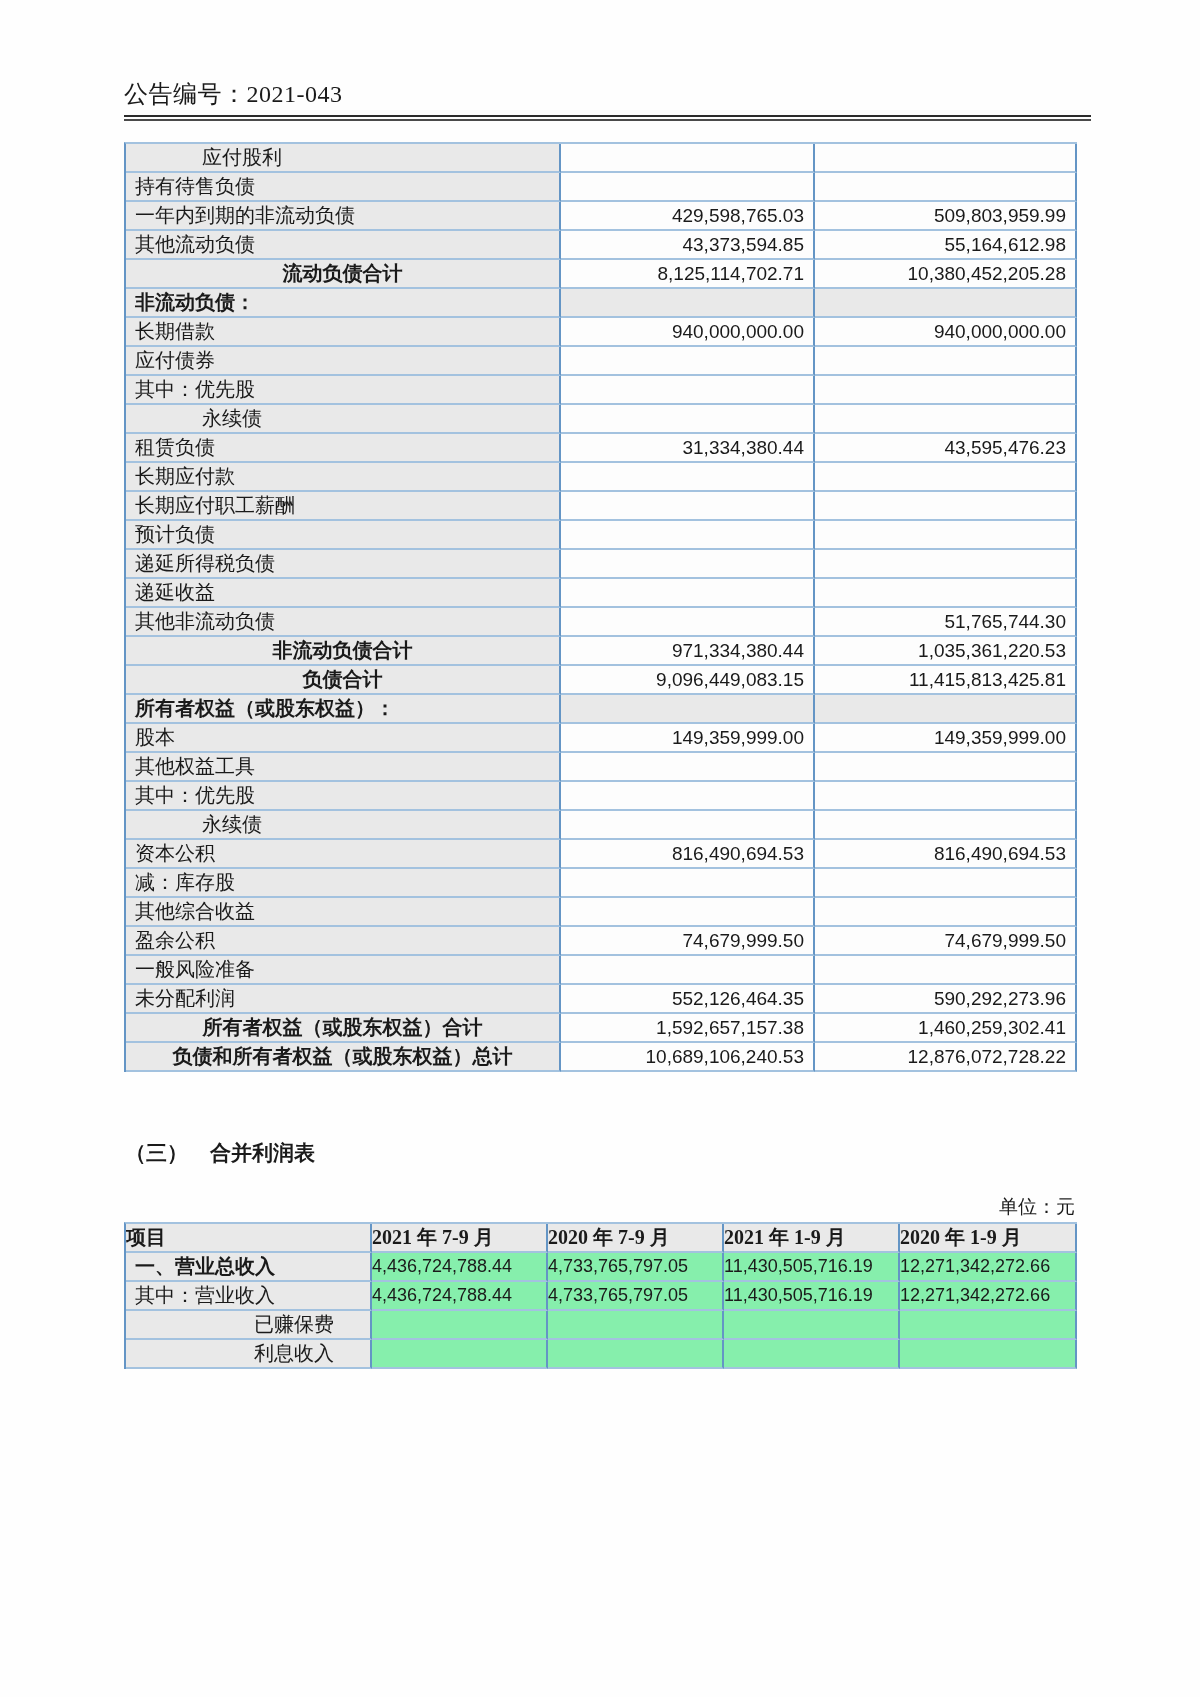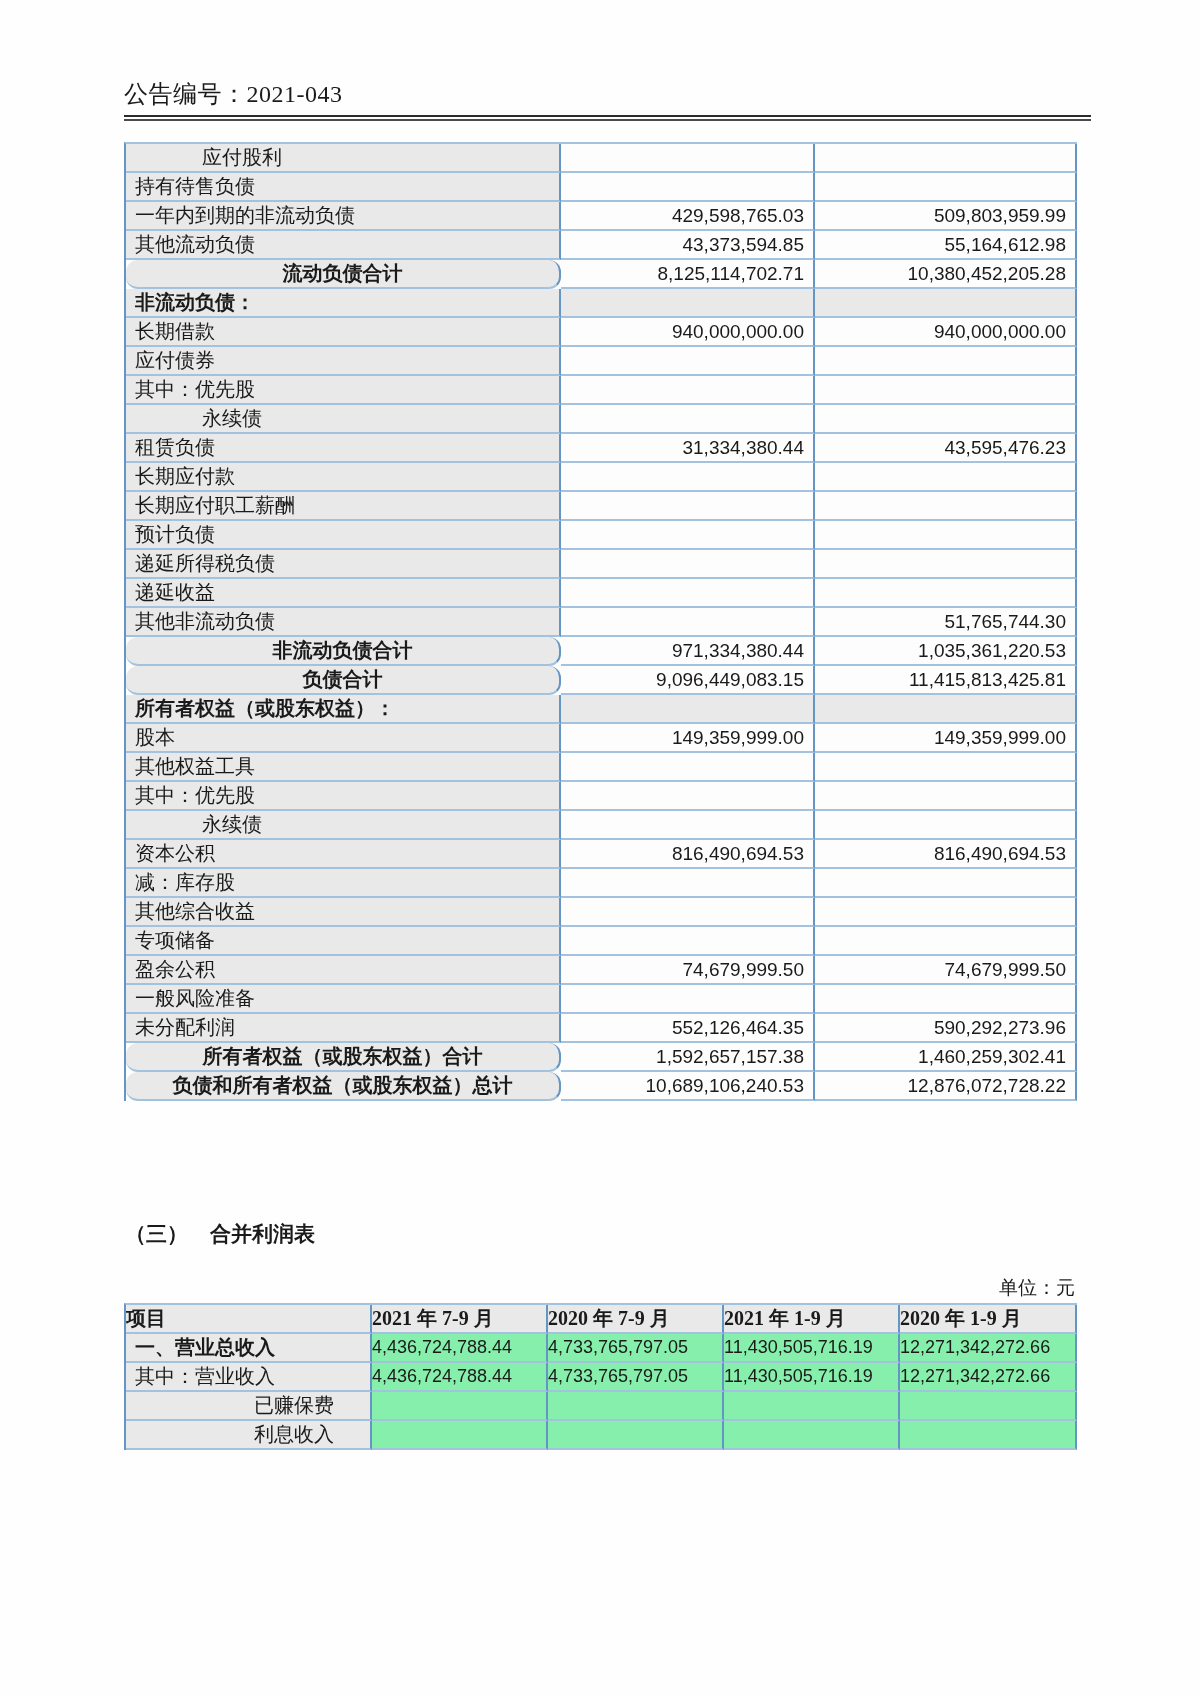--- a/index.html
+++ b/index.html
@@ -40,26 +40,26 @@
   
   .balance{margin-top:21px;}
   .label-cell{
     background:var(--gray);font-size:20px;padding-left:9px;text-align:left;
   }
   .num-cell{
     background:#fdfdfd;text-align:right;padding-right:9px;
     font-family:"Liberation Sans","DejaVu Sans",sans-serif;font-size:19px;
   }
   tr.sub .label-cell{padding-left:76px;}
-  tr.total .label-cell{text-align:center;padding-left:0;font-weight:bold;border-radius:12px;}
+  tr.total .label-cell{text-align:center;padding-left:0;font-weight:bold;}
   tr.section td{background:var(--gray);}
   tr.section .label-cell{font-weight:bold;}
   
   .section-heading{
-    margin-left:125px;margin-top:120px;font-size:21px;font-weight:bold;line-height:26px;
+    margin-left:125px;margin-top:68px;font-size:21px;font-weight:bold;line-height:26px;
   }
   .section-heading .gap{display:inline-block;width:22px;}
   .unit-note{
     margin-left:124px;width:951px;text-align:right;
     margin-top:30px;font-size:19px;line-height:22px;
   }
   .income{margin-top:4px;}
   .income th{
     background:var(--gray);font-size:20px;font-weight:bold;text-align:left;
   }
@@ -213,25 +213,20 @@
           <td class="num-cell">816,490,694.53</td>
           <td class="num-cell">816,490,694.53</td>
         </tr>
         <tr class="item">
           <td class="label-cell">减：库存股</td>
           <td class="num-cell"></td>
           <td class="num-cell"></td>
         </tr>
         <tr class="item">
           <td class="label-cell">其他综合收益</td>
-          <td class="num-cell"></td>
-          <td class="num-cell"></td>
-        </tr>
-        <tr class="item">
-          <td class="label-cell">专项储备</td>
           <td class="num-cell"></td>
           <td class="num-cell"></td>
         </tr>
         <tr class="item">
           <td class="label-cell">盈余公积</td>
           <td class="num-cell">74,679,999.50</td>
           <td class="num-cell">74,679,999.50</td>
         </tr>
         <tr class="item">
           <td class="label-cell">一般风险准备</td>

